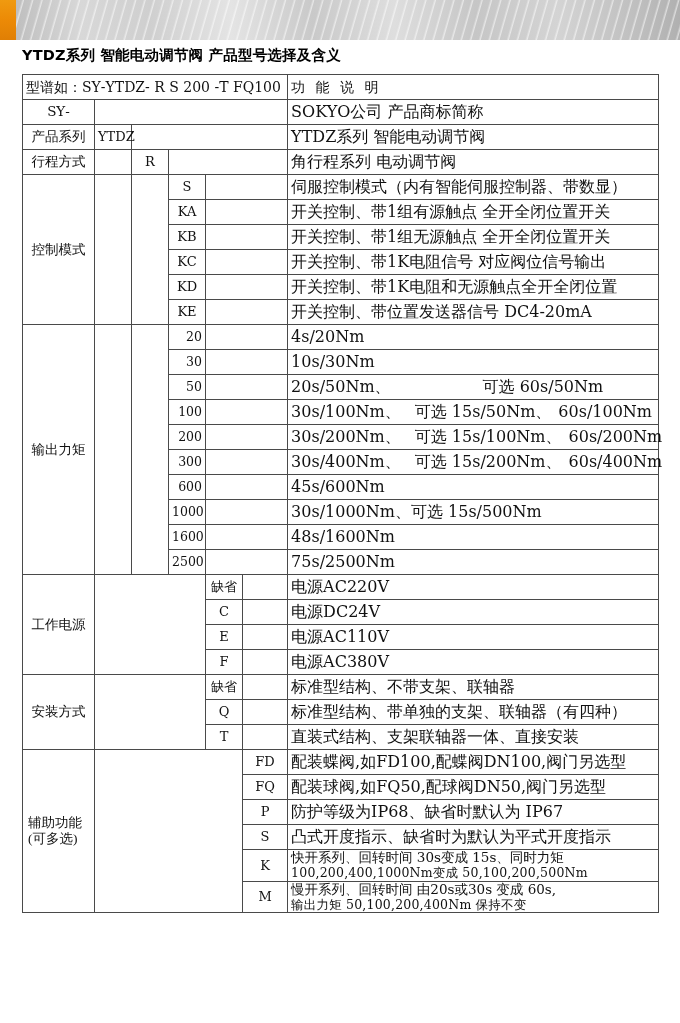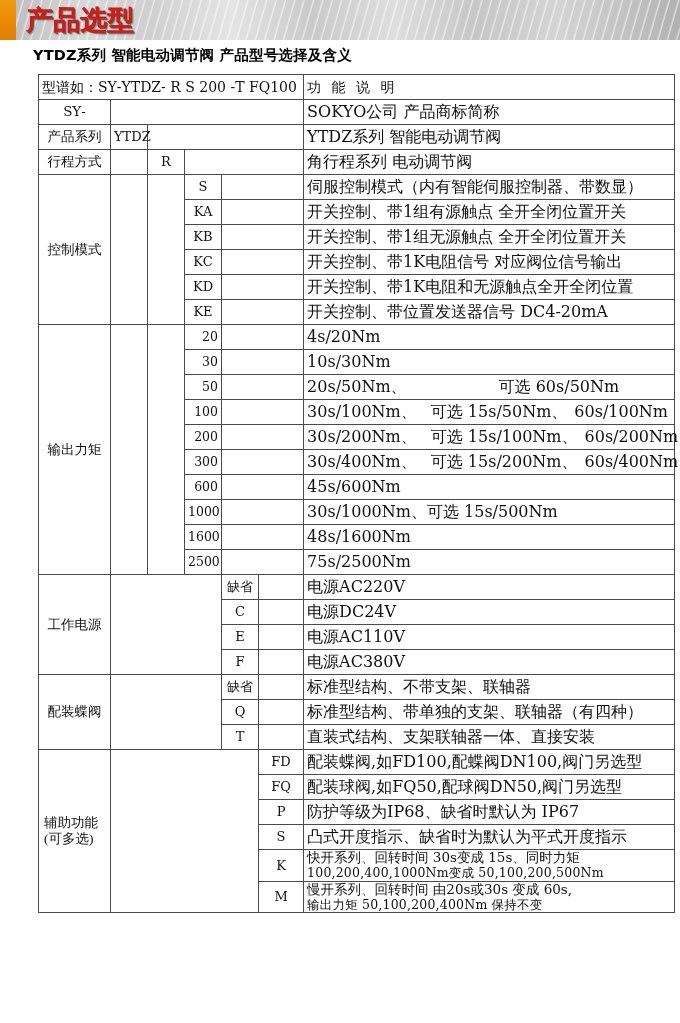--- a/index.html
+++ b/index.html
@@ -62,34 +62,34 @@
     letter-spacing: 0px;
     text-shadow:
       1px 1px 0 rgba(80,0,0,0.55),
       2px 2px 1px rgba(0,0,0,0.30);
     white-space: nowrap;
   }
 
   
   .subtitle {
     position: absolute;
-    left: 33px;
+    left: 22px;
     top: 46px;
     font-family: "DejaVu Sans", "Liberation Sans", sans-serif;
     font-weight: bold;
     font-size: 14.5px;
     color: #000;
     white-space: nowrap;
     letter-spacing: 0.2px;
   }
 
   
   .tbl-wrap {
     position: absolute;
-    left: 38px;
+    left: 22px;
     top: 74px;
     width: 636px;
   }
   table.spec {
     border-collapse: collapse;
     table-layout: fixed;
     width: 636px;
     font-size: 13.5px;
     color: #111;
   }
@@ -158,21 +158,20 @@
   td.blank { }
   .desc-sp1 { display:inline-block; width: 14px; }
   .desc-sp2 { display:inline-block; width: 7px; }
   .desc-sp-big { display:inline-block; width: 92px; }
 </style>
 </head>
 <body>
 
 <div class="banner">
   <div class="banner-accent"></div>
-  <div class="banner-title">产品选型</div>
 </div>
 
 <div class="subtitle">YTDZ系列  智能电动调节阀  产品型号选择及含义</div>
 
 <div class="tbl-wrap">
 <table class="spec">
   <colgroup>
     <col style="width:72px">
     <col style="width:37px">
     <col style="width:37px">
@@ -314,21 +313,21 @@
       <td class="blank"></td>
       <td class="cell-desc">电源AC110V</td>
     </tr>
     <tr>
       <td class="cell-code">F</td>
       <td class="blank"></td>
       <td class="cell-desc">电源AC380V</td>
     </tr>
 
     <tr>
-      <td class="cell-label" rowspan="3">配装蝶阀</td>
+      <td class="cell-label" rowspan="3">安装方式</td>
       <td class="blank" rowspan="3" colspan="3"></td>
       <td class="cell-code">缺省</td>
       <td class="blank"></td>
       <td class="cell-desc">标准型结构、不带支架、联轴器</td>
     </tr>
     <tr>
       <td class="cell-code">Q</td>
       <td class="blank"></td>
       <td class="cell-desc">标准型结构、带单独的支架、联轴器（有四种）</td>
     </tr>

